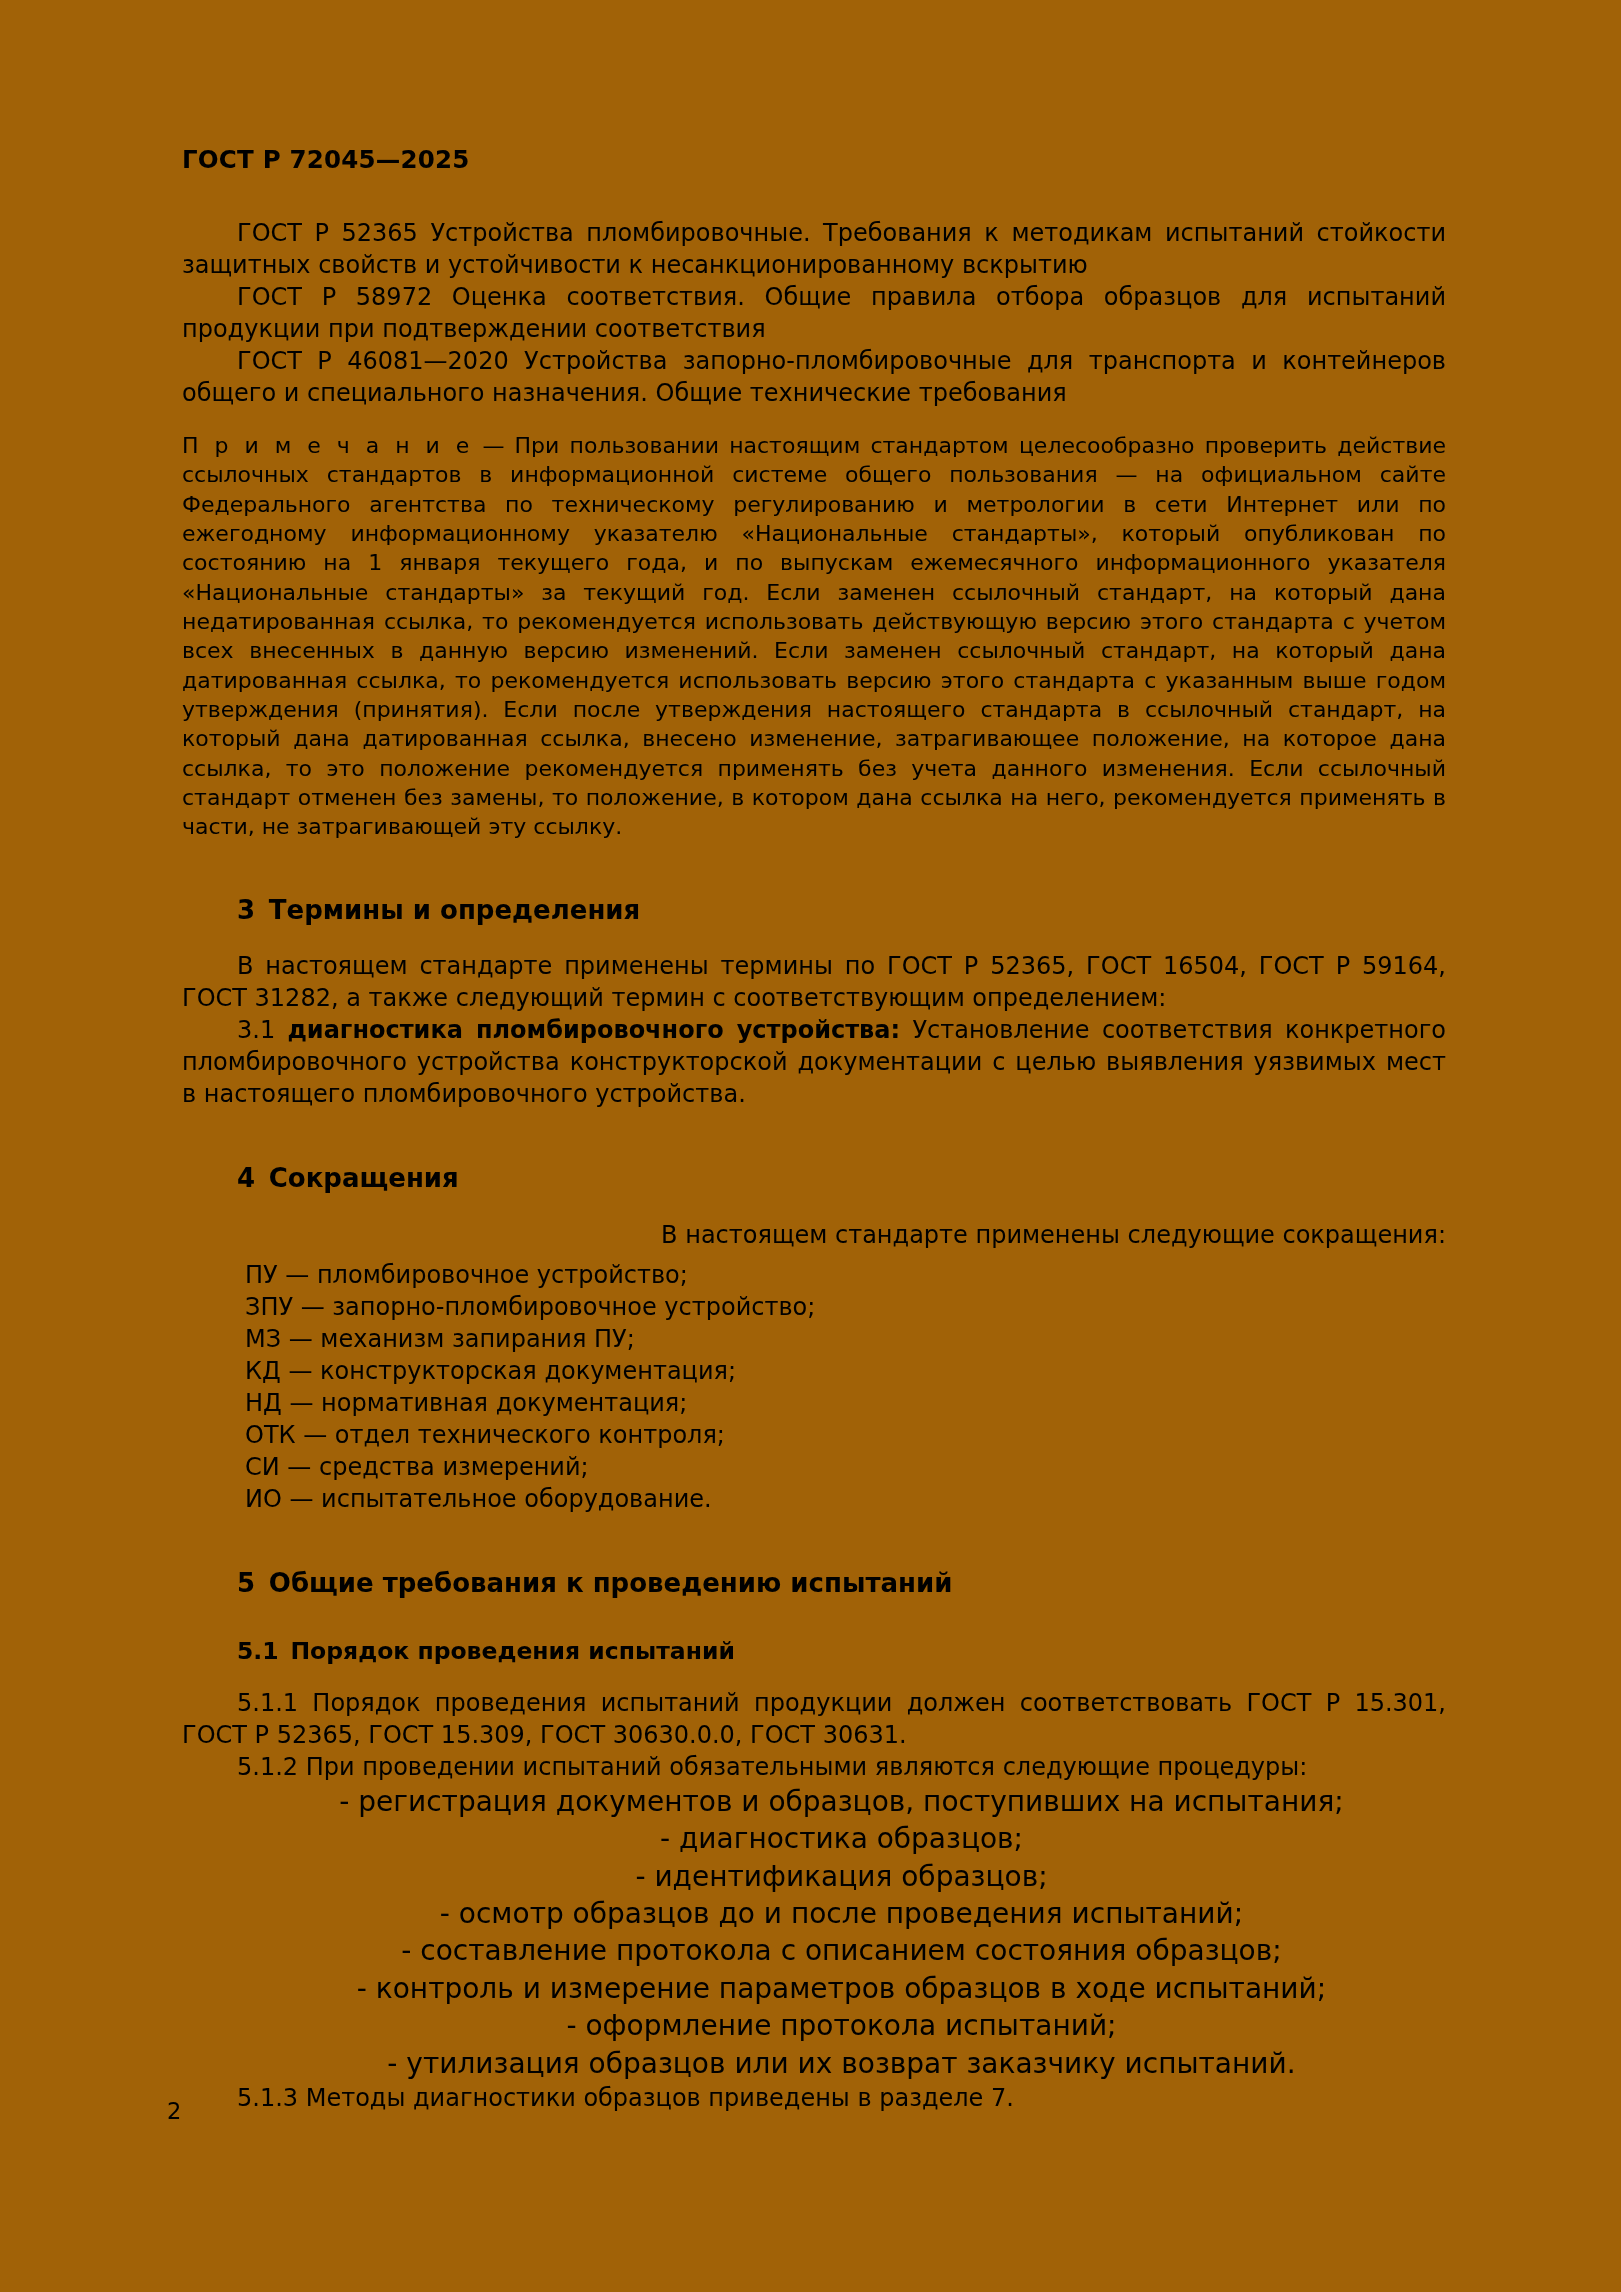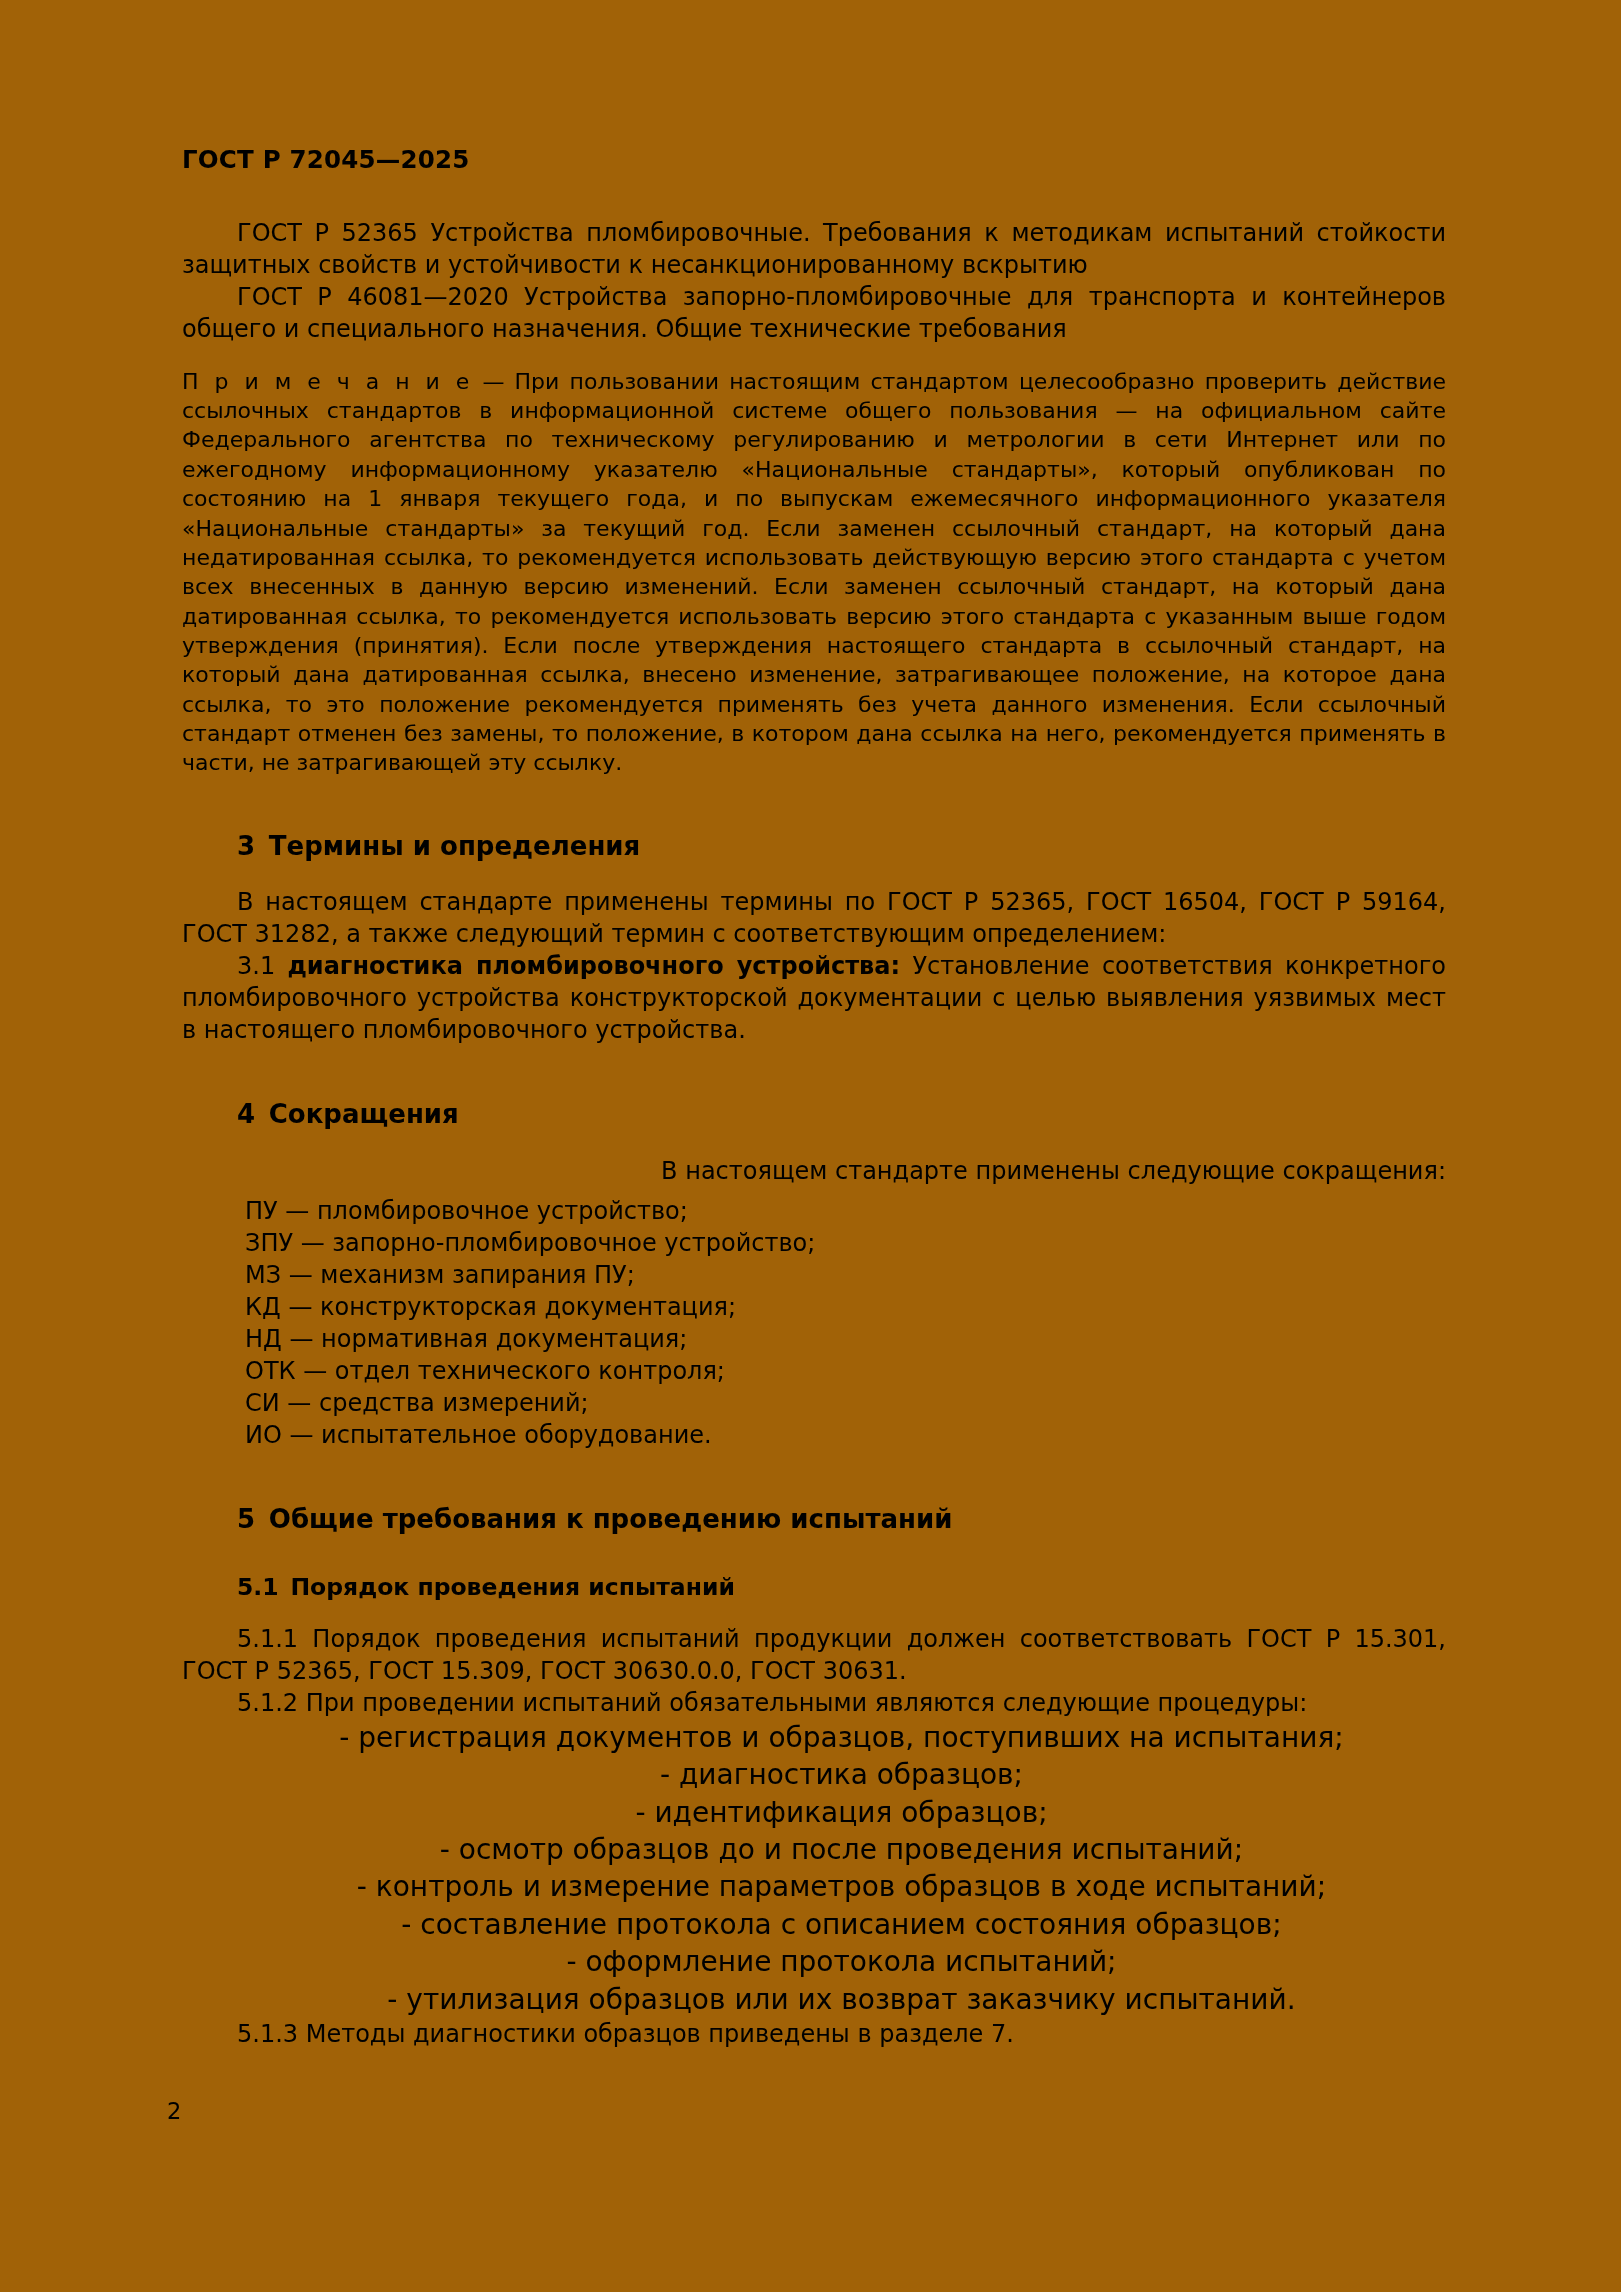--- a/index.html
+++ b/index.html
@@ -110,20 +110,21 @@
 </head>
 <body>
 
 <div class="page">
 
   <div class="content">
 
     <div class="doc-header">ГОСТ Р 72045—2025</div>
 
     <p class="indent">ГОСТ Р 52365  Устройства пломбировочные. Требования к методикам испытаний стойкости защитных свойств и устойчивости к несанкционированному вскрытию</p>
+    <p class="indent">ГОСТ Р 58972  Оценка соответствия. Общие правила отбора образцов для испытаний продукции при подтверждении соответствия</p>
     <p class="indent">ГОСТ Р 46081—2020  Устройства запорно-пломбировочные для транспорта и контейнеров общего и специального назначения. Общие технические требования</p>
 
     <p class="note"><span class="note-label">П р и м е ч а н и е</span><span> — При пользовании настоящим стандартом целесообразно проверить действие ссылочных стандартов в информационной системе общего пользования — на официальном сайте Федерального агентства по техническому регулированию и метрологии в сети Интернет или по ежегодному информационному указателю «Национальные стандарты», который опубликован по состоянию на 1 января текущего года, и по выпускам ежемесячного информационного указателя «Национальные стандарты» за текущий год. Если заменен ссылочный стандарт, на который дана недатированная ссылка, то рекомендуется использовать действующую версию этого стандарта с учетом всех внесенных в данную версию изменений. Если заменен ссылочный стандарт, на который дана датированная ссылка, то рекомендуется использовать версию этого стандарта с указанным выше годом утверждения (принятия). Если после утверждения настоящего стандарта в ссылочный стандарт, на который дана датированная ссылка, внесено изменение, затрагивающее положение, на которое дана ссылка, то это положение рекомендуется применять без учета данного изменения. Если ссылочный стандарт отменен без замены, то положение, в котором дана ссылка на него, рекомендуется применять в части, не затрагивающей эту ссылку.</span></p>
 
     <h2 class="section"><span class="num">3</span><span>Термины и определения</span></h2>
 
     <p class="indent">В настоящем стандарте применены термины по ГОСТ Р 52365, ГОСТ 16504, ГОСТ Р 59164, ГОСТ 31282, а также следующий термин с соответствующим определением:</p>
     <p class="indent"><span>3.1</span>&nbsp;<span class="term-name">диагностика пломбировочного устройства:</span><span> Установление соответствия конкретного пломбировочного устройства конструкторской документации с целью выявления уязвимых мест в настоящего пломбировочного устройства.</span></p>
 
     <h2 class="section"><span class="num">4</span><span>Сокращения</span></h2>
@@ -146,22 +147,22 @@
     <h3 class="subsection"><span class="num">5.1</span><span>Порядок проведения испытаний</span></h3>
 
     <p class="indent">5.1.1 Порядок проведения испытаний продукции должен соответствовать ГОСТ Р 15.301, ГОСТ Р 52365, ГОСТ 15.309, ГОСТ 30630.0.0, ГОСТ 30631.</p>
     <p class="indent">5.1.2  При проведении испытаний обязательными являются следующие процедуры:</p>
 
     <ul class="dash-list">
       <li>- регистрация документов и образцов, поступивших на испытания;</li>
       <li>- диагностика образцов;</li>
       <li>- идентификация образцов;</li>
       <li>- осмотр образцов до и после проведения испытаний;</li>
+      <li>- составление протокола с описанием состояния образцов;</li>
       <li>- контроль и измерение параметров образцов в ходе испытаний;</li>
-      <li>- составление протокола с описанием состояния образцов;</li>
       <li>- оформление протокола испытаний;</li>
       <li>- утилизация образцов или их возврат заказчику испытаний.</li>
     </ul>
 
     <p class="indent">5.1.3  Методы диагностики образцов приведены в разделе 7.</p>
 
   </div>
 
   <div class="page-number">2</div>
 

